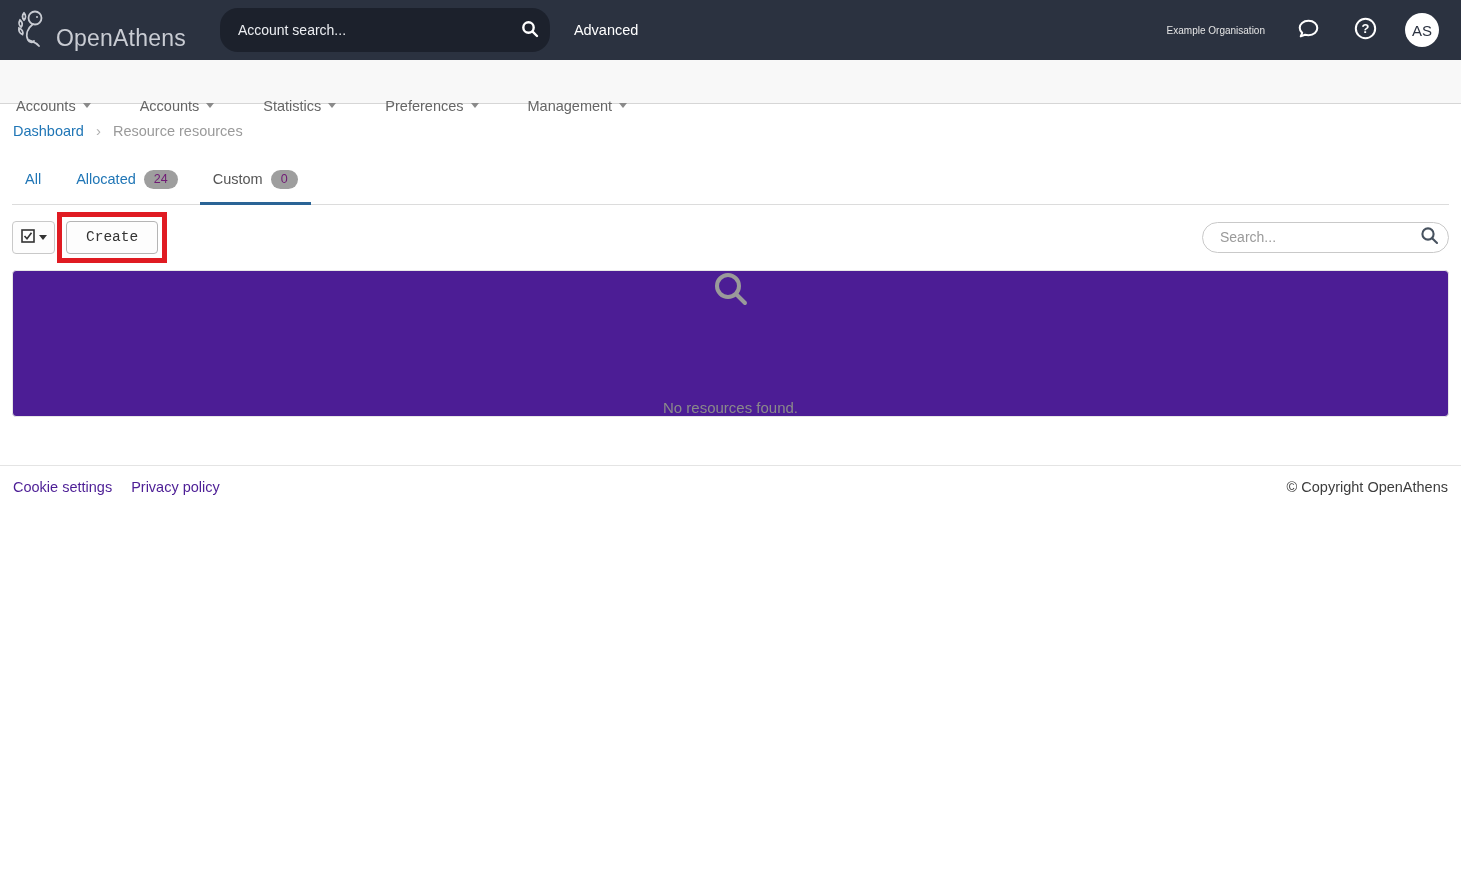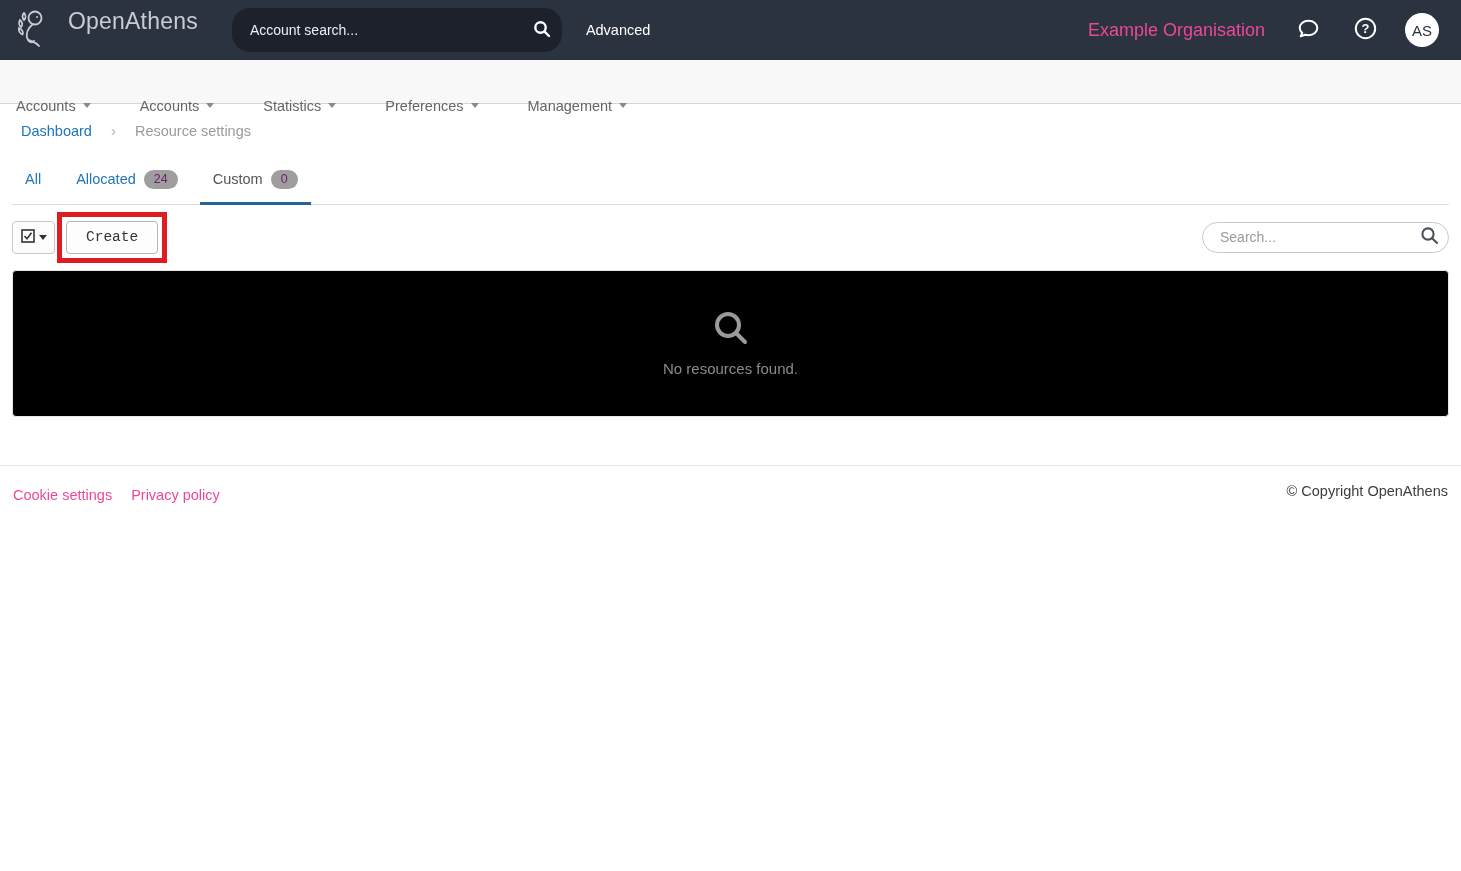--- a/index.html
+++ b/index.html
@@ -1,38 +1,38 @@
 <!DOCTYPE html>
 <html><head>
 <meta charset="utf-8">
 <style>
   * { margin:0; padding:0; box-sizing:border-box; }
   html,body { width:1461px; height:871px; background:#fff; font-family:"Liberation Sans",sans-serif; }
 
   
   .topbar { height:60px; background:#2b3240; display:flex; align-items:center; padding:0 22px 0 14px; }
-  .brand { display:flex; align-items:flex-start; gap:20px; cursor:pointer; }
+  .brand { display:flex; align-items:flex-end; gap:8px; cursor:pointer; }
   .brand-name { color:#c9ccd3; font-size:23px; letter-spacing:0.2px; }
   .acct-search { margin-left:34px; width:330px; height:44px; background:#1c212c; border-radius:18px; display:flex; align-items:center; overflow:hidden; }
   .acct-search input { flex:1; background:transparent; border:none; outline:none; color:#f0f2f5; font-size:14px; padding:0 8px 0 18px; font-family:"Liberation Sans",sans-serif; }
   .acct-search input::placeholder { color:#eceef2; opacity:1; }
   .acct-search-btn { width:40px; height:36px; background:transparent; border:none; display:flex; align-items:center; justify-content:center; cursor:pointer; }
   .advanced { margin-left:24px; color:#ffffff; font-size:14.5px; cursor:pointer; text-decoration:none; }
   .topbar-spacer { flex:1; }
-  .org-name { color:#ec4899; font-size:18px;text-align:right; }
+  .org-name { color:#e5e5e5; font-size:10px;text-align:right; }
   .top-icon-btn { background:transparent; border:none; margin-left:30px; cursor:pointer; display:flex; align-items:center; justify-content:center; }
   .avatar { margin-left:26px; width:34px; height:34px; border-radius:50%; background:#ffffff; color:#2b3240; font-size:15px; display:flex; align-items:center; justify-content:center; cursor:pointer; }
 
   
   .mainnav { height:44px; background:#f8f8f8; border-bottom:1px solid #d6d6d6; display:flex; align-items:center; padding-left:16px; }
   .nav-item { display:flex; align-items:center; gap:7px; margin-right:49px; color:#666; font-size:14.5px; cursor:pointer;margin-top:48px; }
   .caret-down { width:0; height:0; border-left:4px solid transparent; border-right:4px solid transparent; border-top:5px solid #8a8a8a; display:inline-block; }
 
   
-  .breadcrumb { display:flex; align-items:center; gap:19px; padding:18px 21px 10px; font-size:14.5px; }
+  .breadcrumb { display:flex; align-items:center; gap:12px; padding:18px 13px 10px; font-size:14.5px; }
   .bc-link { color:#2076b6; text-decoration:none; cursor:pointer; }
   .bc-sep { color:#b0b0b0; font-size:15px; }
   .bc-current { color:#9a9a9a; }
 
   
   .tabs-wrap { margin:10px 12px 0; border-bottom:1px solid #dcdcdc; display:flex; }
   .tab { display:flex; align-items:center; gap:8px; padding:11px 13px 13px; margin-right:9px; font-size:14.5px; color:#2076b6; cursor:pointer; border-bottom:3px solid transparent; margin-bottom:-1px; }
   .tab.active { color:#555; border-bottom-color:#2a6496; }
   .tab-badge { background:#9e9e9e; color:#701a75; font-size:12.5px; border-radius:11px; padding:3px 10px; line-height:1; }
 
@@ -43,26 +43,26 @@
   .create-wrap { position:relative; margin-left:11px; }
   .create-btn { height:33px; padding:0 19px; background:#fdfdfd; border:1px solid #b5b5b5; border-radius:4px; color:#333; font-size:14.5px; font-family:Liberation Mono, monospace; cursor:pointer; }
   .annotation-box { position:absolute; inset:-9px; border:5px solid #e01b22; pointer-events:none; }
   .toolbar-spacer { flex:1; }
   .res-search { width:247px; height:31px; border:1px solid #c9c9c9; border-radius:16px; display:flex; align-items:center; background:#fff; overflow:hidden; }
   .res-search input { flex:1; border:none; outline:none; font-size:14px; color:#555; padding:0 6px 0 17px; font-family:"Liberation Sans",sans-serif; background:transparent; }
   .res-search input::placeholder { color:#9a9a9a; opacity:1; }
   .res-search-btn { width:38px; height:31px; background:transparent; border:none; display:flex; align-items:center; justify-content:center; cursor:pointer; }
 
   
-  .empty-panel { margin:16px 12px 0; height:147px; background:#000000; border:1px solid #e7e7e7; border-radius:4px; display:flex; flex-direction:column; align-items:center; justify-content:center; }
+  .empty-panel { margin:16px 12px 0; height:147px; background:#4c1d95; border:1px solid #e7e7e7; border-radius:4px; display:flex; flex-direction:column; align-items:center; justify-content:space-between; }
   .empty-msg { margin-top:10px; color:#8a8a8a; font-size:15px; }
 
   
   .footer { margin-top:48px; border-top:1px solid #e4e4e4; padding:13px 13px; display:flex; align-items:center; }
-  .foot-link { color:#ec4899; font-size:14.5px; text-decoration:none; cursor:pointer; margin-right:19px;margin-top:8px; }
+  .foot-link { color:#4c1d95; font-size:14.5px; text-decoration:none; cursor:pointer; margin-right:19px; }
   .foot-spacer { flex:1; }
   .copyright { color:#3d3d3d; font-size:14.5px; }
 </style>
 </head>
 <body>
 
 <header class="topbar">
   <div class="brand">
     <span>
       <svg width="34" height="40" viewBox="0 0 34 40" fill="none" stroke="#c9ccd3" stroke-width="1.8" stroke-linecap="round">
@@ -137,21 +137,21 @@
   </div>
   <div class="nav-item">
     <span>Management</span>
     <span class="caret-down"></span>
   </div>
 </nav>
 
 <div class="breadcrumb">
   <a class="bc-link">Dashboard</a>
   <span class="bc-sep">›</span>
-  <span class="bc-current">Resource settings</span>
+  <span class="bc-current">Resource resources</span>
 </div>
 
 <div class="tabs-wrap">
   <div class="tab">
     <span>All</span>
   </div>
   <div class="tab">
     <span>Allocated</span>
     <span class="tab-badge">24</span>
   </div>

